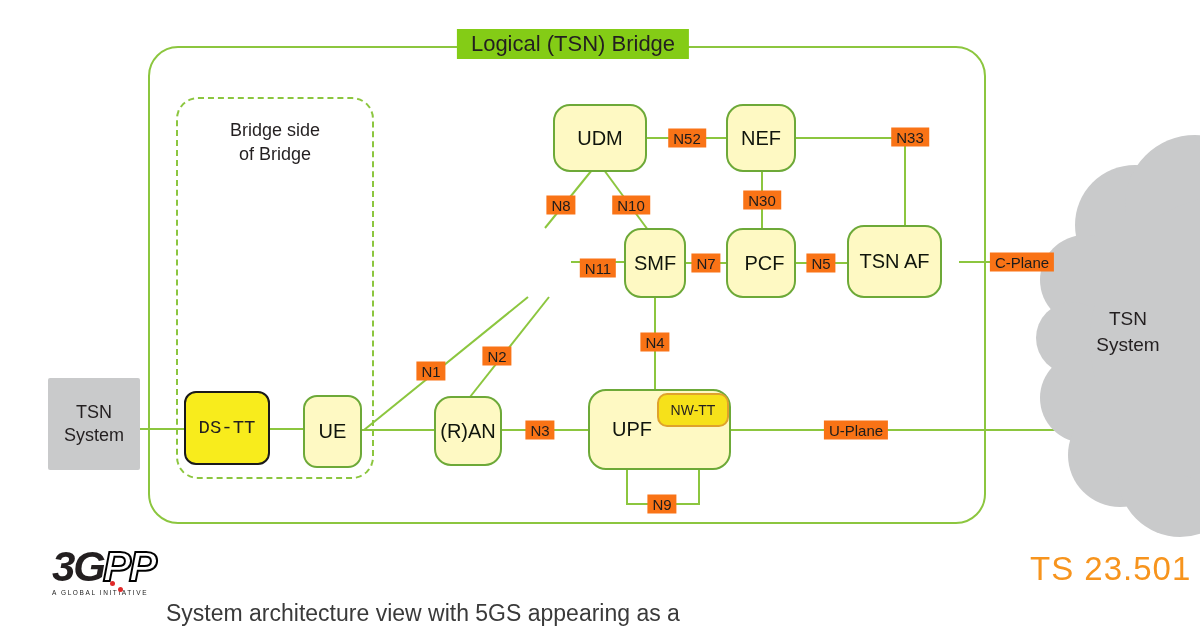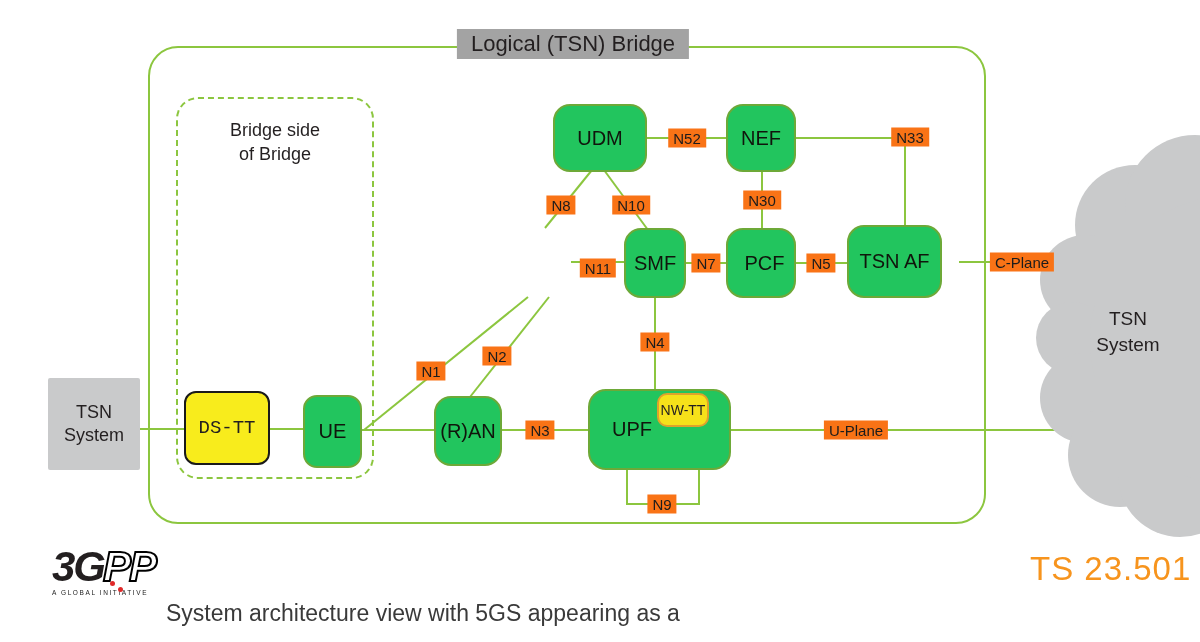--- a/index.html
+++ b/index.html
@@ -4,40 +4,40 @@
 <style>
   * { margin:0; padding:0; box-sizing:border-box; }
   html,body { background:#fff; }
   body { font-family:"Liberation Sans", sans-serif; color:#231f20; }
   .canvas { position:relative; width:1200px; height:642px; background:#ffffff; overflow:hidden; }
   .lines-layer { position:absolute; left:0; top:0; z-index:0; }
 
   .bridge-rect { position:absolute; left:148px; top:46px; width:838px; height:478px;
     border:2px solid #8CC63F; border-radius:30px; background:transparent; z-index:1; }
   .bridge-title { position:absolute; left:573px; top:29px; transform:translateX(-50%);
-    background:#a3a3a3; padding:2px 14px; font-size:22px; z-index:4; white-space:nowrap; }
+    background:#84cc16; padding:2px 14px; font-size:22px; z-index:4; white-space:nowrap; }
 
   .device-rect { position:absolute; left:176px; top:97px; width:198px; height:382px;
     border:2px dashed #8CC63F; border-radius:22px; background:transparent; z-index:1; }
   .device-label { position:absolute; left:275px; top:118px; transform:translateX(-50%);
     width:110px; text-align:center; font-size:18px; line-height:1.35; z-index:2; }
 
-  .node { position:absolute; background:#22c55e; border:2px solid #6DA938;
+  .node { position:absolute; background:#fef9c3; border:2px solid #6DA938;
     display:flex; align-items:center; justify-content:center;
     font-size:20px; color:#10150c; z-index:2; border-radius:17px; }
   .node-udm { left:553px; top:104px; width:94px; height:68px; }
   .node-nef { left:726px; top:104px; width:70px; height:68px; }
   .node-amf { left:506px; top:226px; width:67px; height:72px; }
   .node-smf { left:624px; top:228px; width:62px; height:70px; }
   .node-pcf { left:726px; top:228px; width:70px; height:70px;padding-left:7px; }
   .node-tsnaf { left:847px; top:225px; width:95px; height:73px; }
   .node-ran { left:434px; top:396px; width:68px; height:70px; }
   .node-ue  { left:303px; top:395px; width:59px; height:73px; border-radius:14px; }
   .node-upf { left:588px; top:389px; width:143px; height:81px; justify-content:flex-start; padding-left:22px; border-radius:18px; }
-  .node-nwtt { position:absolute; left:657px; top:393px; width:52px; height:34px;
+  .node-nwtt { position:absolute; left:657px; top:393px; width:72px; height:34px;
     background:#F6E11A; border:2px solid #DFA22B; border-radius:10px;
     display:flex; align-items:center; justify-content:center; font-size:14px; z-index:3; }
   .node-dstt { position:absolute; left:184px; top:391px; width:86px; height:74px;
     background:#F8EC1C; border:2px solid #1a1a1a; border-radius:12px;
     display:flex; align-items:center; justify-content:center; font-size:19px; z-index:2;font-family:Liberation Mono, monospace; }
 
   .sys-box { position:absolute; left:48px; top:378px; width:92px; height:92px;
     background:#C9CACB; display:flex; align-items:center; justify-content:center;
     text-align:center; font-size:18px; line-height:1.3; z-index:2; border-radius:2px; }
   .cloud-label { position:absolute; left:1128px; top:306px; transform:translateX(-50%);

